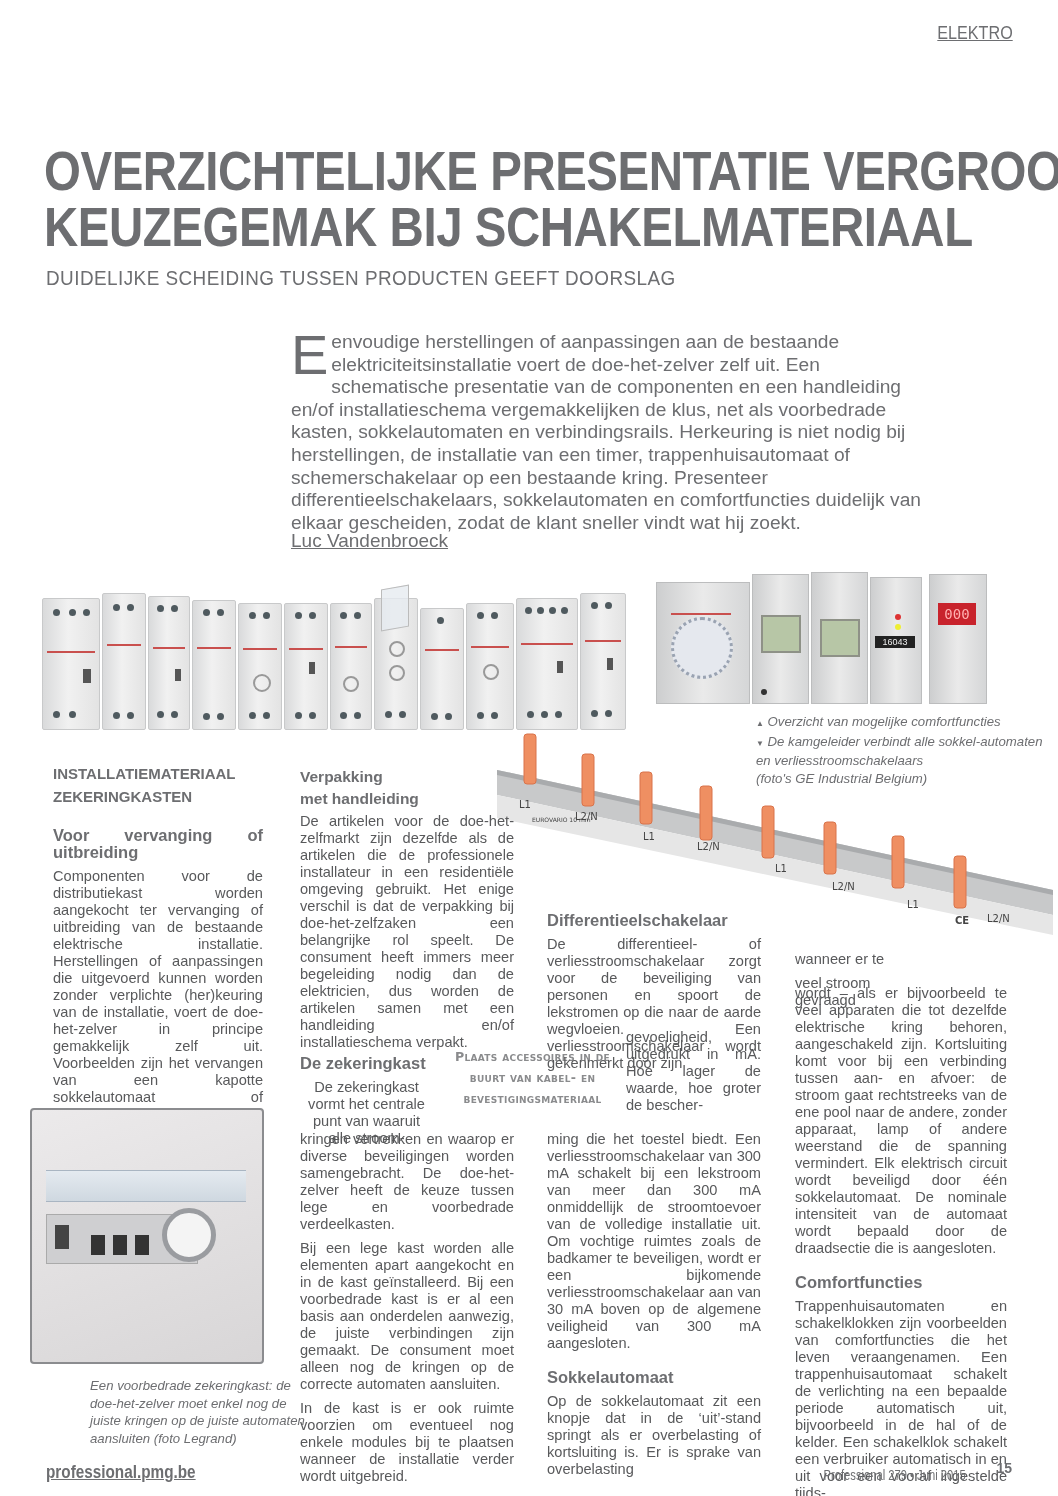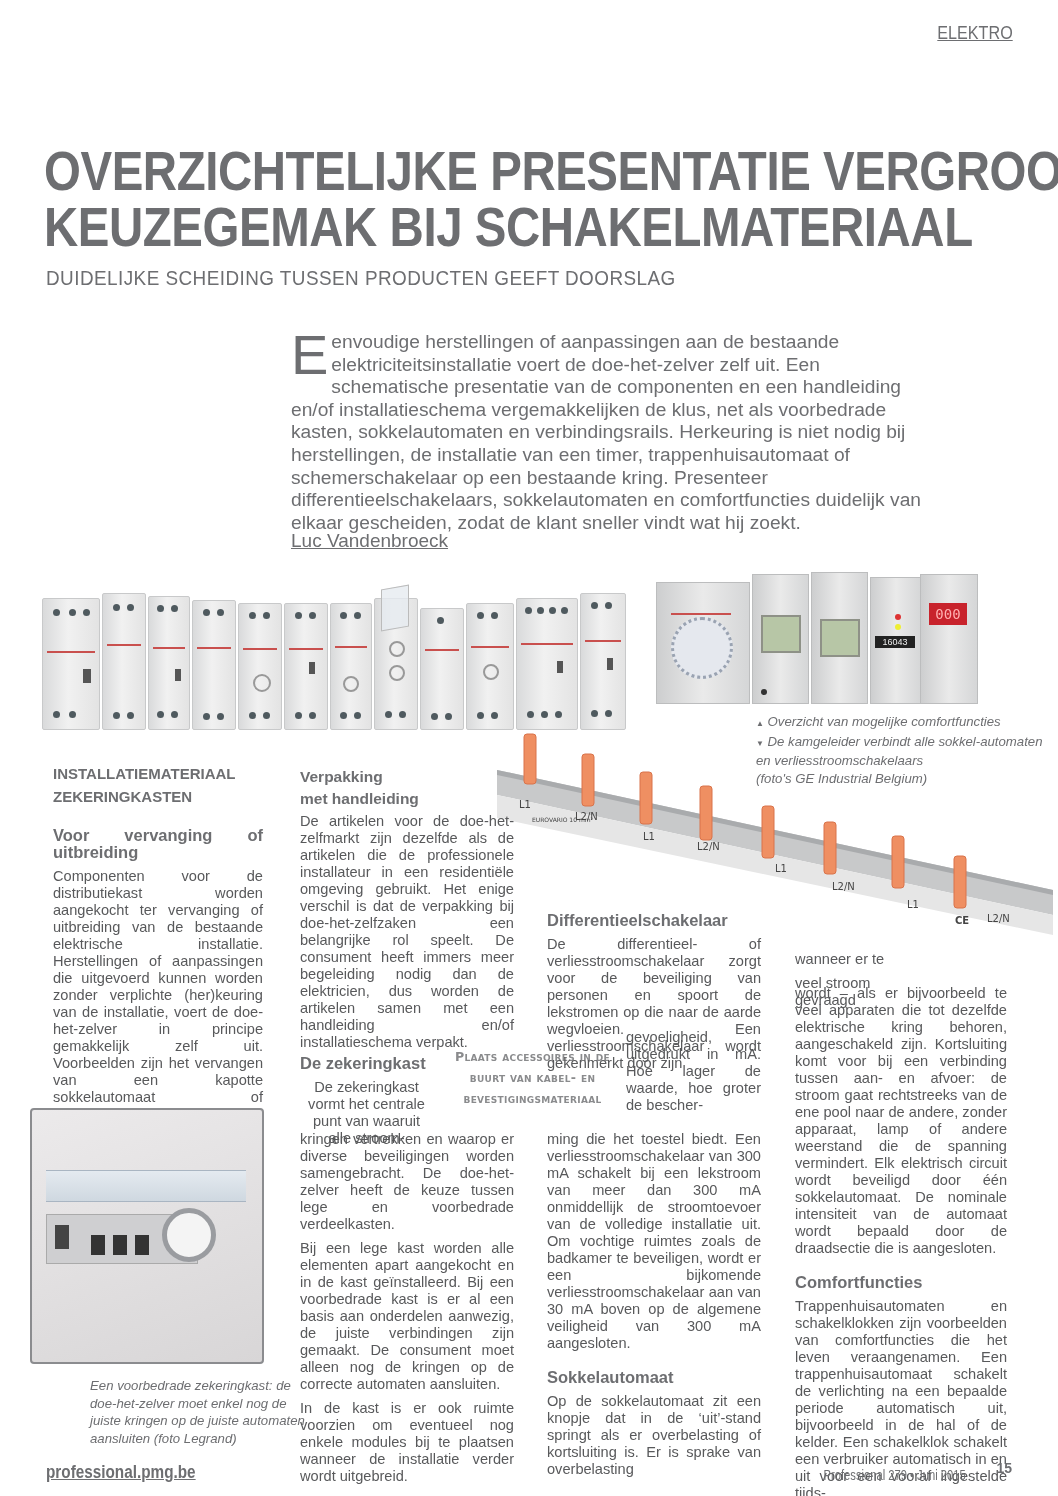--- a/index.html
+++ b/index.html
@@ -213,21 +213,21 @@
     <div class="screw" style="left:8px;bottom:8px;position:absolute;width:6px;height:6px;border-radius:50%;background:#333;"></div>
   </div>
   <div class="cdev" style="left:155px;width:55px;height:130px;">
     <div class="lcd" style="left:8px;top:46px;width:36px;height:34px;"></div>
   </div>
   <div class="cdev" style="left:214px;width:50px;height:125px;">
     <div style="position:absolute;left:4px;top:58px;width:40px;height:12px;background:#222;color:#eee;font-family:Liberation Sans, sans-serif;font-size:9px;line-height:12px;text-align:center;">16043</div>
     <div style="position:absolute;left:24px;top:36px;width:6px;height:6px;border-radius:50%;background:#d33;"></div>
     <div style="position:absolute;left:24px;top:46px;width:6px;height:6px;border-radius:50%;background:#ee3;"></div>
   </div>
-  <div class="cdev" style="left:264px;width:56px;height:128px;">
+  <div class="cdev" style="left:273px;width:56px;height:128px;">
     <div class="led" style="left:8px;top:28px;width:38px;height:22px;line-height:22px;">000</div>
   </div>
 </div>
 
 <div class="abs caption" style="left:756px;top:713px;width:290px;">
   <div><span style="font-style:normal;font-size:8px;">▲</span> <span>Overzicht van mogelijke comfortfuncties</span></div>
   <div><span style="font-style:normal;font-size:8px;">▼</span> <span>De kamgeleider verbindt alle sokkel-automaten en verliesstroomschakelaars</span></div>
   <div>(foto's GE Industrial Belgium)</div>
 </div>
 

